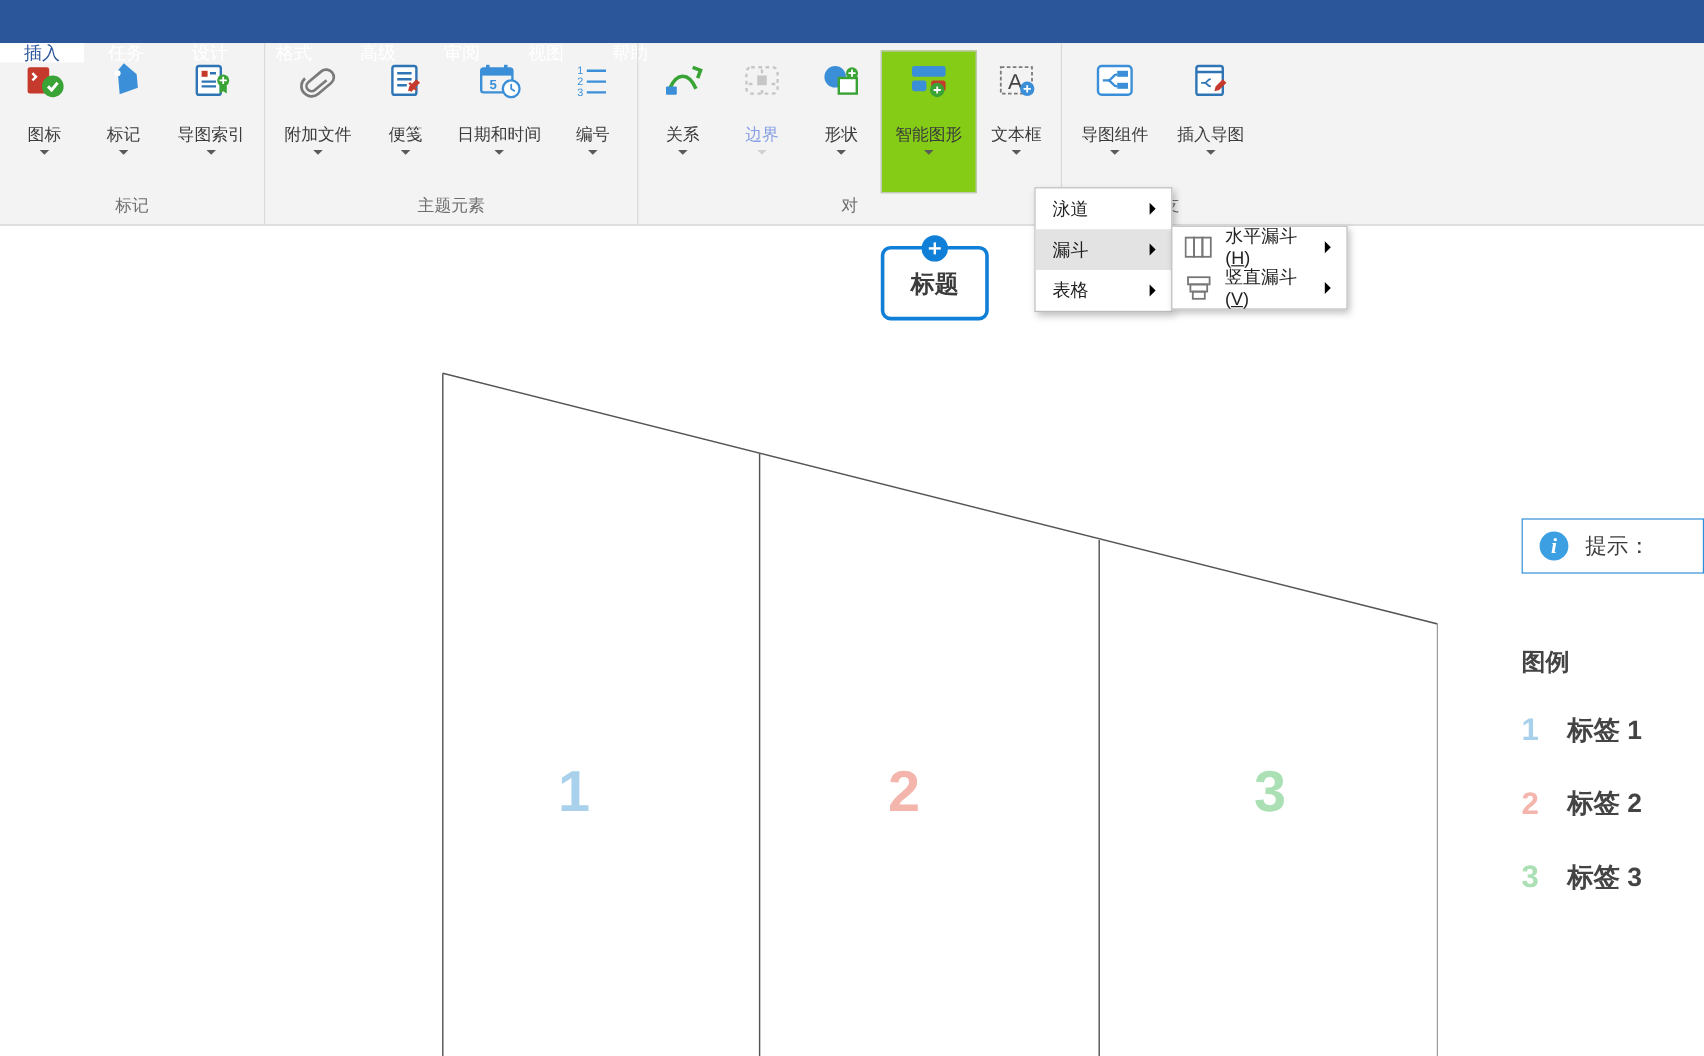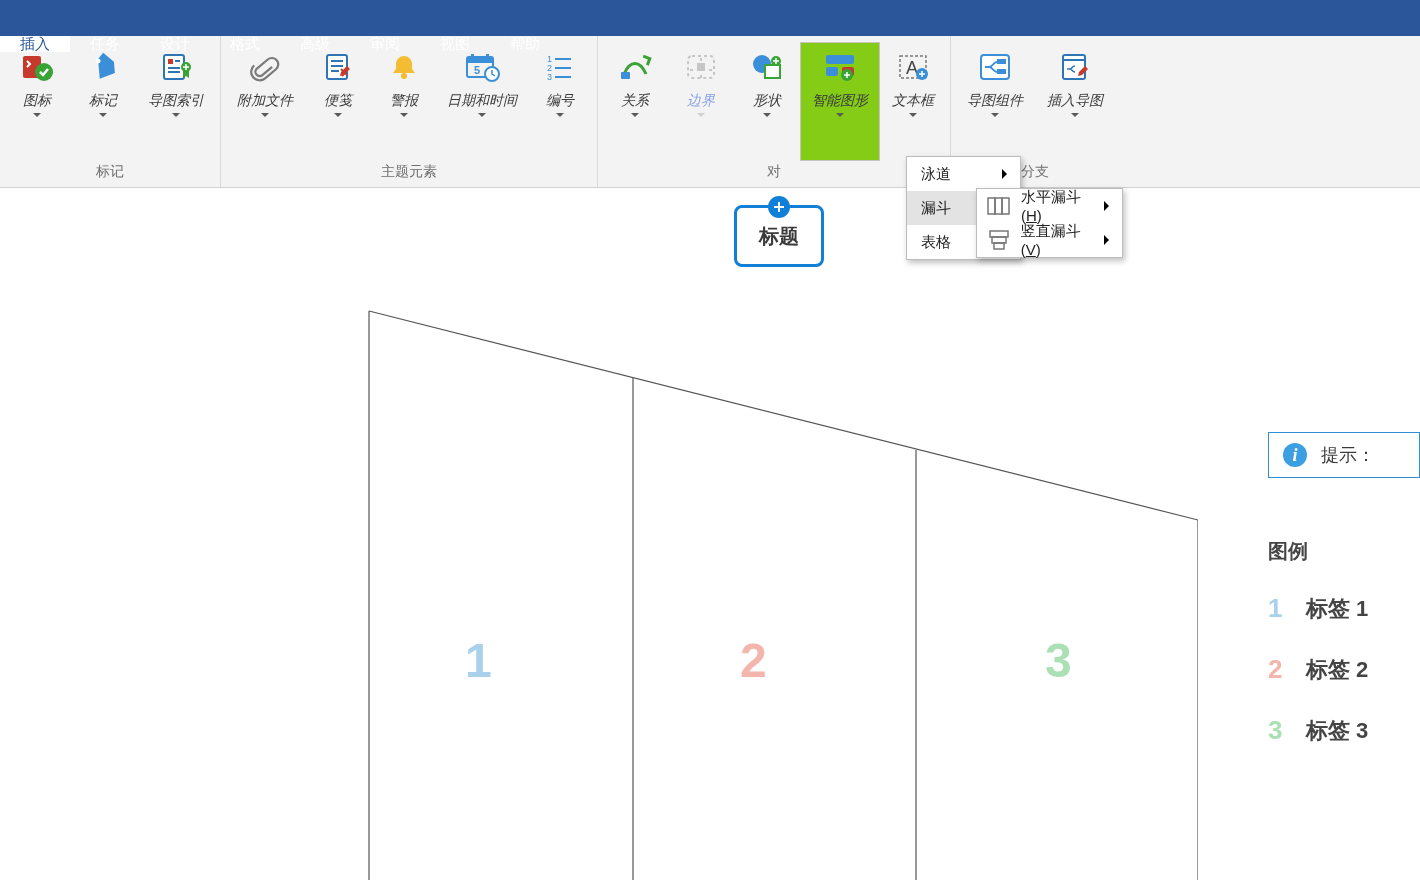--- a/index.html
+++ b/index.html
@@ -14,31 +14,31 @@
 .ribbon { background:#f3f3f3; border-bottom:1px solid #d0d0d0; height:152px; display:flex; }
 .group { border-right:1px solid #d9d9d9; display:flex; flex-direction:column; padding:6px 4px 0; position:relative; }
 .group-row { display:flex; flex:1; }
 .group-label { text-align:center; font-size:14px; color:#6e6e6e; height:26px; line-height:20px; position:relative; }
 
 .rbtn { display:flex; flex-direction:column; align-items:center; width:66px; padding:6px 0 0; cursor:pointer; border:1px solid transparent; }
 .rbtn.wide { width:80px; }
 .rbtn.active { background:#84cc16; border-color:#c5c5c5; }
 .rbtn.disabled { opacity:.5; cursor:default; }
 .ricon { width:36px; height:36px; display:flex; align-items:center; justify-content:center; }
-.rlbl { font-size:14px; color:#3b3b3b; margin-top:6px; text-align:right; line-height:18px;font-style:italic; }
+.rlbl { font-size:14px; color:#3b3b3b; margin-top:18px; text-align:right; line-height:18px; }
 .rbtn.disabled .rlbl { color:#1d4ed8; }
 .drop { width:0; height:0; border:4px solid transparent; border-top-color:#5a5a5a; margin-top:4px; }
 .rbtn.disabled .drop { border-top-color:#b0b0b0; }
 
 
 .menu { position:absolute; background:#fff; border:1px solid #bcbcbc; box-shadow:2px 3px 6px rgba(0,0,0,.25); font-size:15px; color:#222; z-index:50; }
 .menu-item { height:34px; display:flex; align-items:center; padding:0 28px 0 14px; position:relative; cursor:pointer; }
 .menu-item.hover { background:#e3e3e3; }
 .menu-item .arrow { position:absolute; right:8px; width:0; height:0; border:5px solid transparent; border-left-color:#000; }
-.m1 { left:862px; top:156px; width:115px;margin-left:44px; }
+.m1 { left:862px; top:156px; width:115px; }
 
 .m2 { left:976px; top:188px; width:147px; }
 .m2 .menu-item { padding-left:10px; }
 .m2 .sicon { width:26px; height:22px; margin-right:10px; display:flex; align-items:center; justify-content:center; }
 .m2 .key { text-decoration:underline; }
 
 
 .canvas { position:absolute; left:0; top:188px; right:0; bottom:0; overflow:hidden; }
 .title-node { position:absolute; left:734px; top:17px; width:90px; height:62px; border:3px solid #0f7fd8; border-radius:8px; display:flex; align-items:center; justify-content:center; font-size:20px; font-weight:700; color:#3b3b3b; background:#fff; }
 .title-plus { position:absolute; left:50%; top:-12px; transform:translateX(-50%); width:22px; height:22px; background:#0f7fd8; border-radius:50%; }
@@ -135,30 +135,20 @@
             <svg width="34" height="30">
               <rect x="6" y="3" width="20" height="24" rx="2" fill="#fff" stroke="#2f74b5" stroke-width="2"></rect>
               <line x1="10" y1="9" x2="22" y2="9" stroke="#2f74b5" stroke-width="2"></line>
               <line x1="10" y1="14" x2="22" y2="14" stroke="#2f74b5" stroke-width="2"></line>
               <line x1="10" y1="19" x2="18" y2="19" stroke="#2f74b5" stroke-width="2"></line>
               <path d="M22 20l6 6m0-5l-5 6" stroke="#c53a2c" stroke-width="2" transform="translate(-2,-3)"></path>
               <path d="M21 18l6-6 3 3-6 6-4 1z" fill="#c53a2c" transform="translate(-1,2)"></path>
             </svg>
           </div>
         <div class="rlbl">便笺</div>
-        <div class="drop"></div>
-      </div>
-      <div class="rbtn">
-        <div class="ricon">
-            <svg width="34" height="30">
-              <path d="M17 4a8 8 0 018 8v5l3 4H6l3-4v-5a8 8 0 018-8z" fill="#f4bc33"></path>
-              <circle cx="17" cy="24" r="3" fill="#f4bc33"></circle>
-            </svg>
-          </div>
-        <div class="rlbl">警报</div>
         <div class="drop"></div>
       </div>
       <div class="rbtn wide" style="width:90px">
         <div class="ricon">
             <svg width="38" height="30">
               <rect x="3" y="5" width="26" height="6" fill="#3b8fd8"></rect>
               <rect x="3" y="5" width="26" height="20" rx="2" fill="none" stroke="#3b8fd8" stroke-width="2"></rect>
               <rect x="7" y="2" width="3" height="6" fill="#3b8fd8"></rect>
               <rect x="22" y="2" width="3" height="6" fill="#3b8fd8"></rect>
               <text x="10" y="22" font-size="11" fill="#3b8fd8" font-weight="700">5</text>

